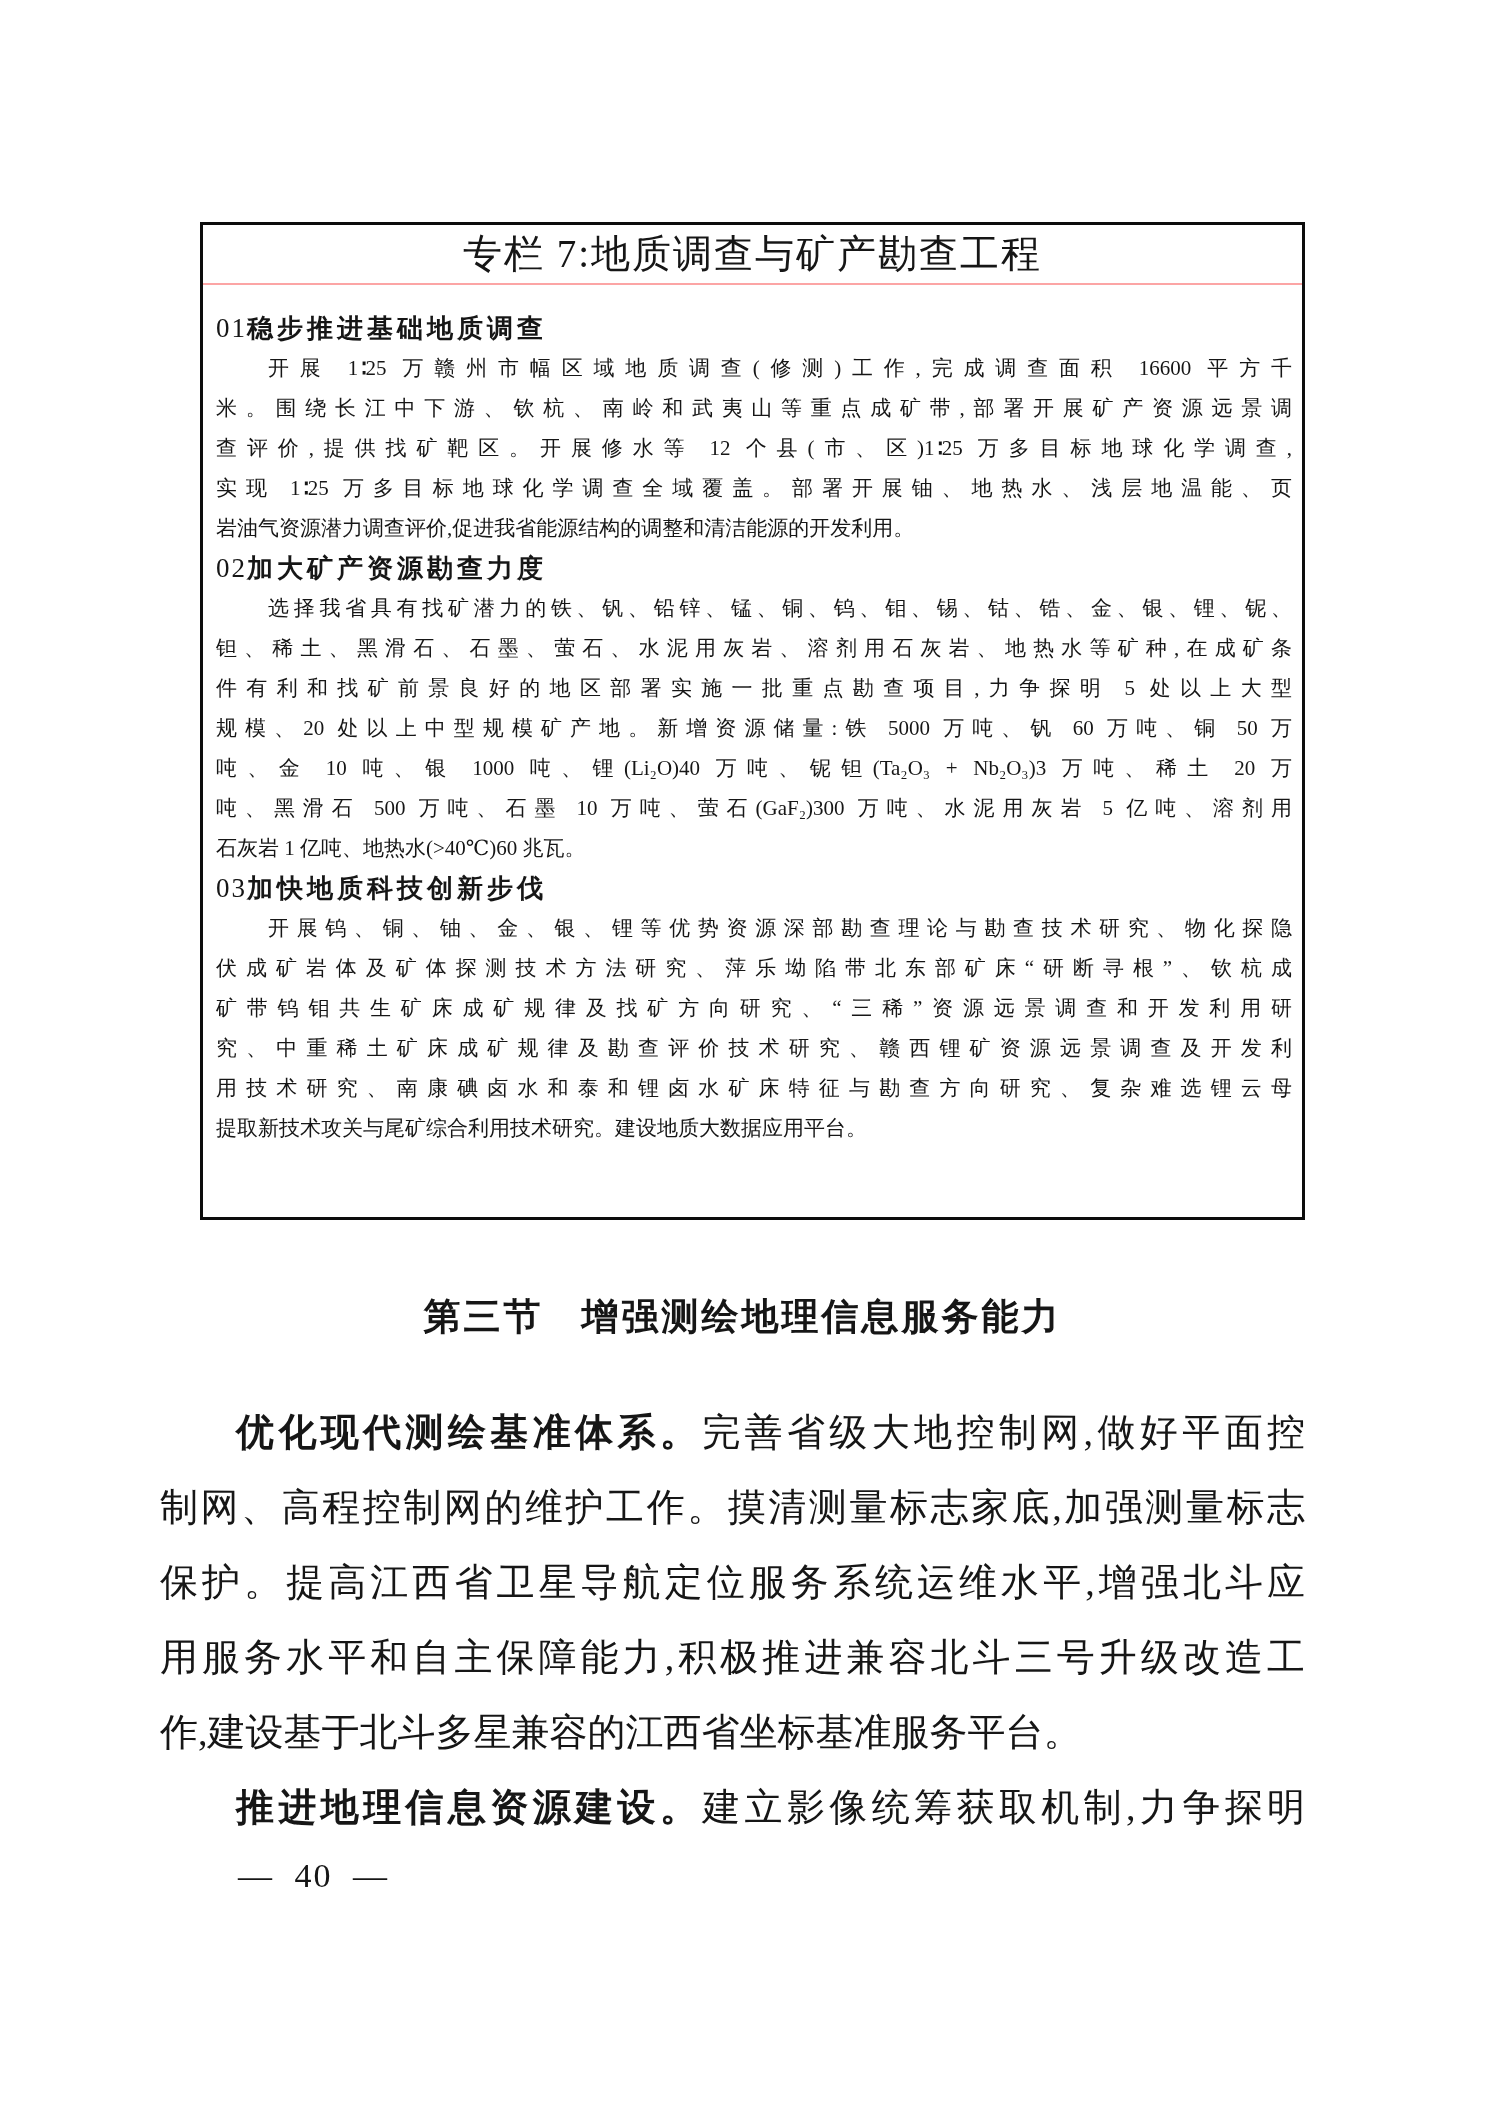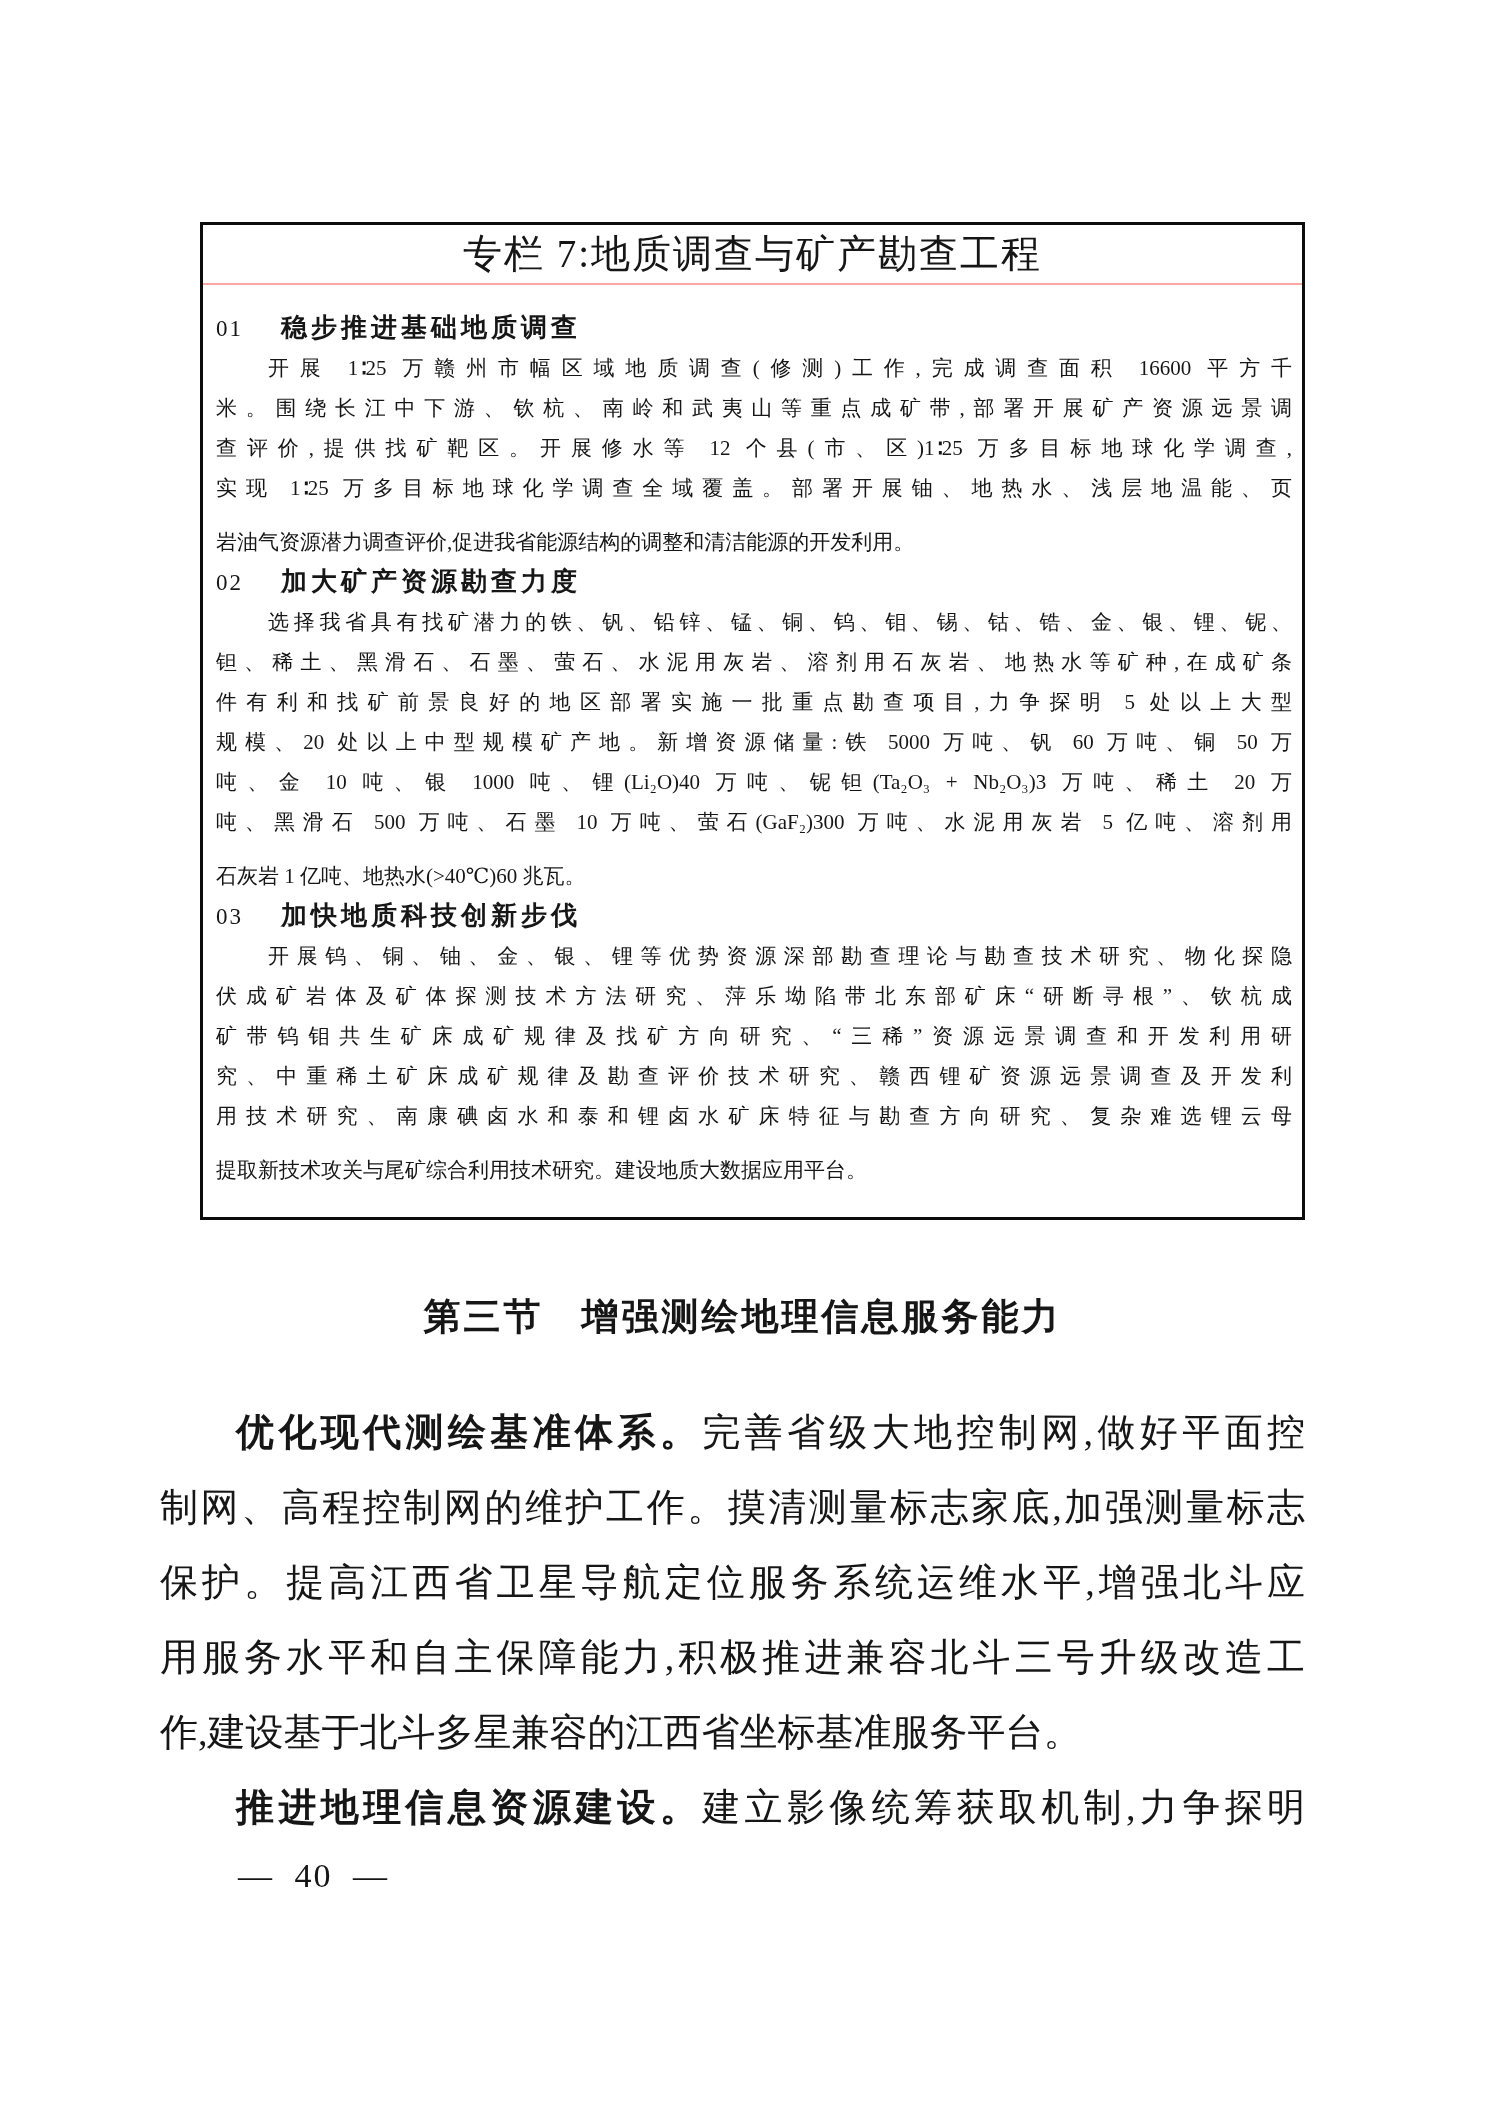--- a/index.html
+++ b/index.html
@@ -28,30 +28,29 @@
   }
   .fbox-body { padding: 23px 10px 0 13px; }
   .bl {
     height: 40px; line-height: 40px;
     font-size: 21px;
     text-align: justify;
     text-align-last: justify;
     overflow: hidden;
     white-space: normal;
   }
-  .bl.end { text-align-last: left; margin-top: 14px; }
+  .bl.end { text-align-last: left; }
   .bl.ind { text-indent: 52px; }
   .bh {
     height: 40px; line-height: 40px;
     font-size: 26px; overflow: hidden;
   }
   .bh .num {
     display: inline-block;
-    font-size: 23px;
-    margin-right: 38px;
+    font-size: 27px;
     letter-spacing: 2px;
   }
   .bh .htxt { font-weight: bold; letter-spacing: 4px; }
   
   .sec-heading {
     position: absolute;
     left: 0; top: 1292px; width: 1485px;
     text-align: center;
     font-size: 37px; font-weight: bold;
     letter-spacing: 3px;

